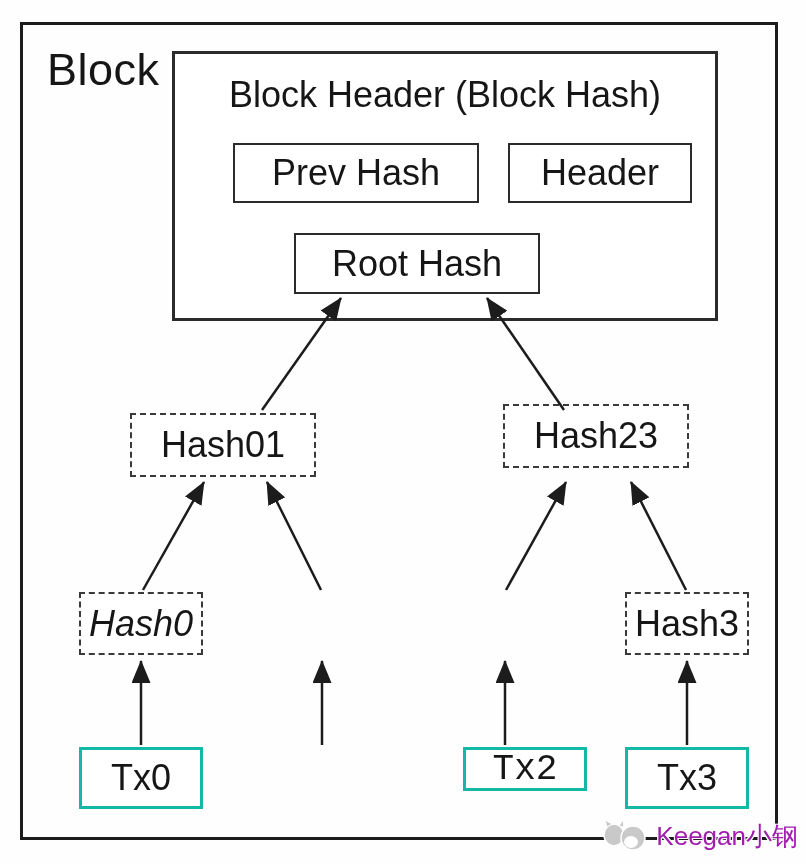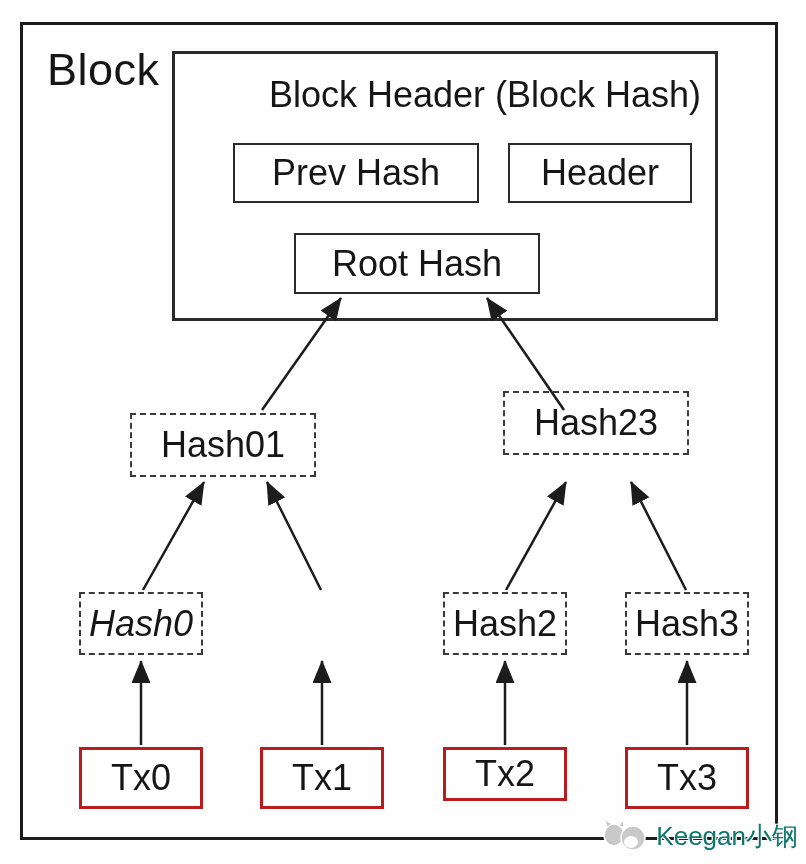--- a/index.html
+++ b/index.html
@@ -39,71 +39,70 @@
     box-sizing: border-box;
     background: #fff;
   }
   .header-title {
     position: absolute;
     left: 0; top: 20px;
     width: 100%;
     text-align: center;
     font-size: 36px;
     white-space: nowrap;
-    padding-left: 40px;
   }
   .node {
     position: absolute;
     display: flex;
     align-items: center;
     justify-content: center;
     box-sizing: border-box;
     background: #fff;
     font-size: 36px;
     white-space: nowrap;
   }
-  .solid { border: 3px solid #b91c1c; }
+  .solid { border: 3px solid #14b8a6; }
   .thin-solid { border: 2.5px solid #2b2b2b; }
   .dashed { border: 2.5px dashed #3a3a3a; }
 
   
   .prev-hash { left: 58px;  top: 89px;  width: 246px; height: 60px; }
   .nonce     { left: 333px; top: 89px;  width: 184px; height: 60px; }
   .root-hash { left: 119px; top: 179px; width: 246px; height: 61px; text-align: right; }
 
   
   .hash01 { left: 130px; top: 413px; width: 186px; height: 64px; }
-  .hash23 { left: 503px; top: 391px; width: 186px; height: 64px; }
+  .hash23 { left: 503px; top: 404px; width: 186px; height: 64px; }
   .hash0  { left: 79px;  top: 592px; width: 124px; height: 63px; font-style: italic; }
   .hash1  { left: 260px; top: 592px; width: 124px; height: 63px; }
   .hash2  { left: 443px; top: 592px; width: 124px; height: 63px; }
   .hash3  { left: 625px; top: 592px; width: 124px; height: 63px; }
   .tx0    { left: 79px;  top: 747px; width: 124px; height: 62px; }
   .tx1    { left: 260px; top: 747px; width: 124px; height: 62px; }
-  .tx2    { left: 443px; top: 747px; width: 124px; height: 54px; }
+  .tx2    { left: 463px; top: 747px; width: 124px; height: 44px; font-family: Liberation Mono, monospace; }
   .tx3    { left: 625px; top: 747px; width: 124px; height: 62px; }
 
   .arrows {
     position: absolute;
     left: 0; top: 0;
     width: 806px; height: 864px;
     pointer-events: none;
   }
   .arrows line {
     stroke: #1c1c1c;
     stroke-width: 2.5;
   }
 
   .watermark {
     position: absolute;
     right: 8px; bottom: 10px;
     display: flex;
     align-items: center;
     gap: 5px;
-    color: #0f766e;
+    color: #a21caf;
     font-size: 26px;
     text-shadow: 1px 1px 0 #ffffff, -1px -1px 0 #ffffff, 1px -1px 0 #ffffff, -1px 1px 0 #ffffff;
     white-space: nowrap;
   }
   .watermark svg { display: block; }
 </style>
 </head>
 <body>
 
 <div id="canvas">
@@ -116,25 +115,23 @@
     <div class="header-title">Block Header (Block Hash)</div>
     <div class="node thin-solid prev-hash">Prev Hash</div>
     <div class="node thin-solid nonce">Header</div>
     <div class="node thin-solid root-hash">Root Hash</div>
   </div>
 
   <div class="node dashed hash01">Hash01</div>
   <div class="node dashed hash23">Hash23</div>
 
   <div class="node dashed hash0">Hash0</div>
-  <div class="node dashed hash2">Hash2</div>
   <div class="node dashed hash3">Hash3</div>
 
   <div class="node solid tx0">Tx0</div>
-  <div class="node solid tx1">Tx1</div>
   <div class="node solid tx2">Tx2</div>
   <div class="node solid tx3">Tx3</div>
 
   <svg class="arrows" viewBox="0 0 806 864" xmlns="http://www.w3.org/2000/svg">
     <defs>
       <marker id="ah" markerUnits="userSpaceOnUse" markerWidth="24" markerHeight="19" refX="22" refY="9.5" orient="auto">
         <path d="M0,0 L23,9.5 L0,19 z" fill="#1c1c1c"></path>
       </marker>
     </defs>
 

